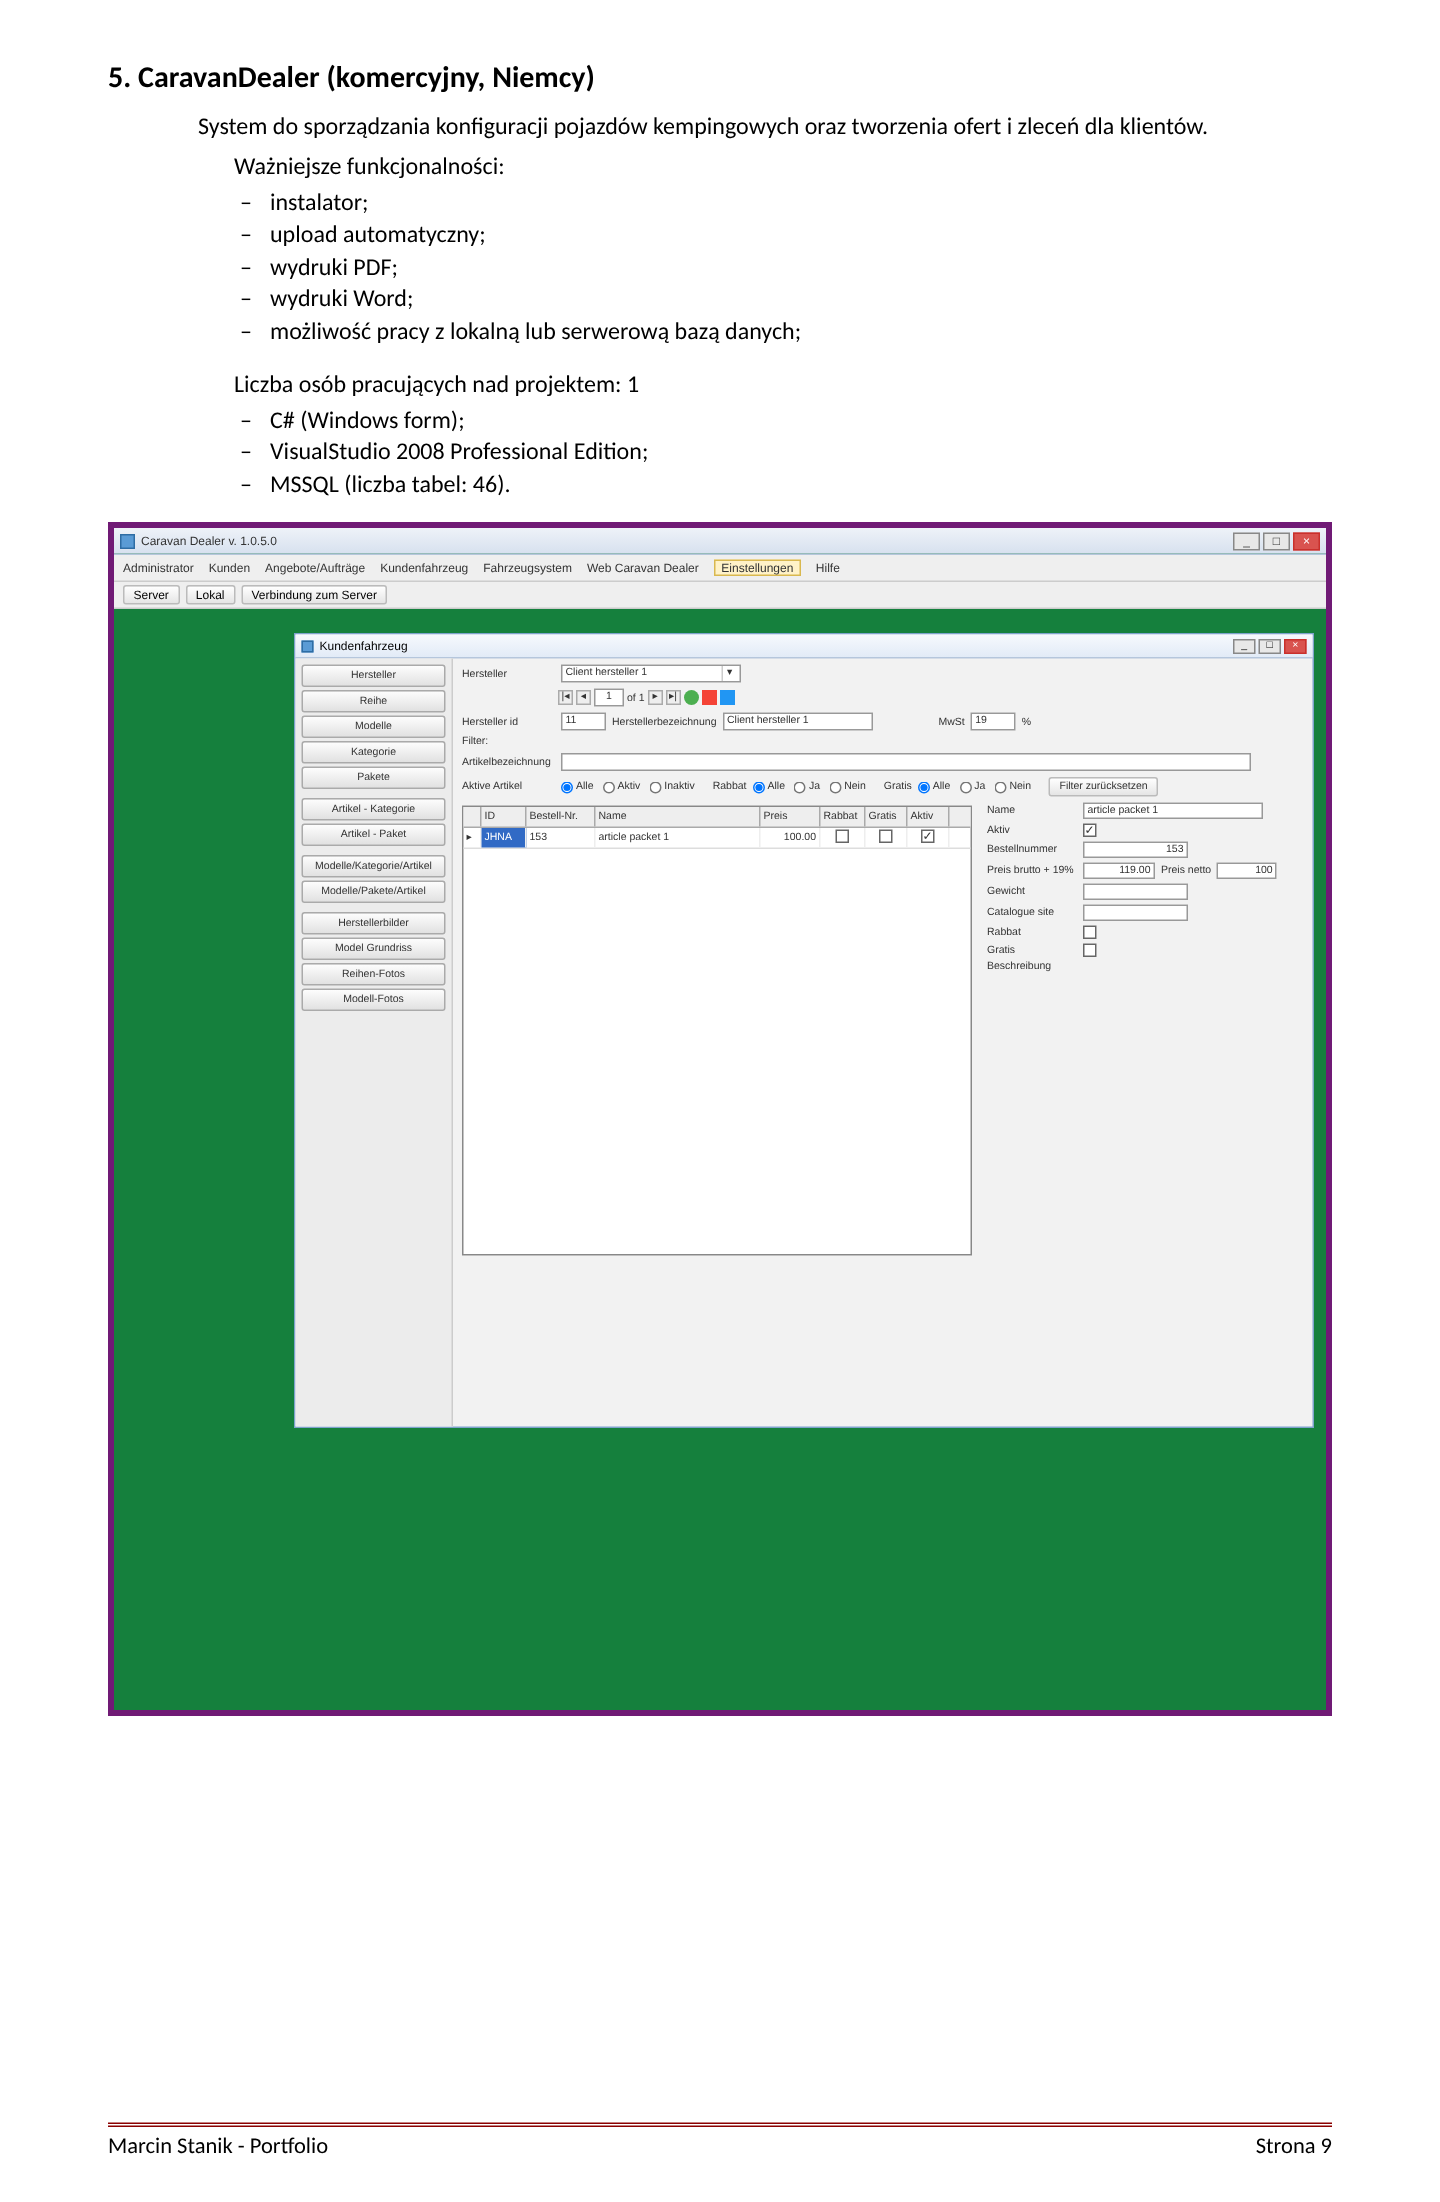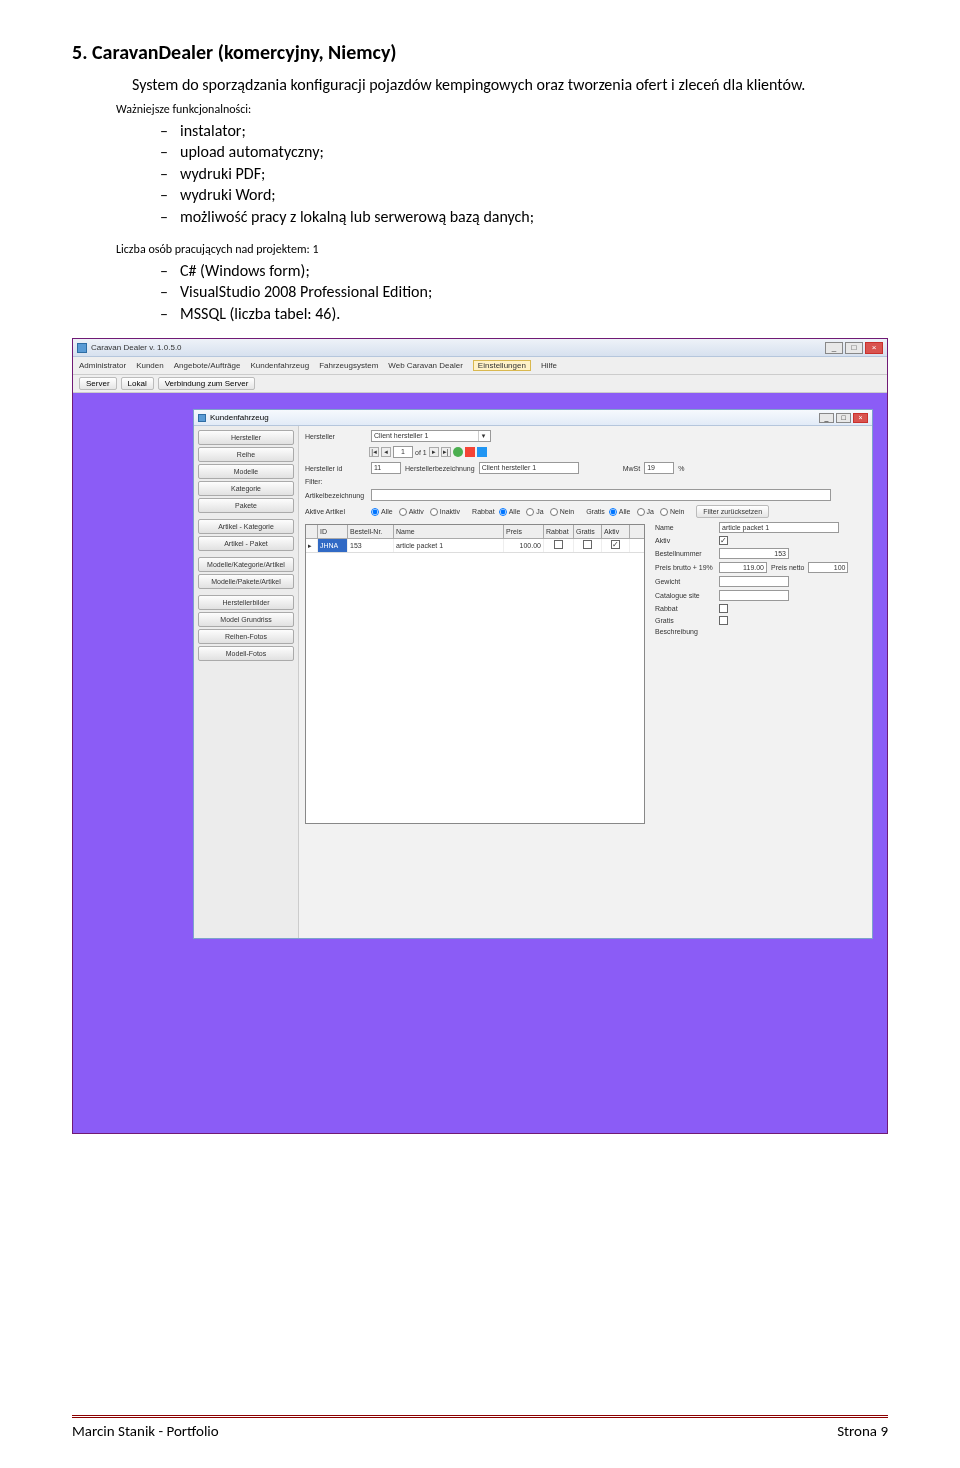--- a/index.html
+++ b/index.html
@@ -21,22 +21,22 @@
     margin-bottom: 10px;
   }
   .intro {
     margin-left: 60px;
     font-size: 16px;
     line-height: 1.35;
     text-align: justify;
     margin-bottom: 6px;
   }
   .sub-heading {
-    margin-left: 44px;
-    font-size: 12px;
+    margin-left: 84px;
+    font-size: 16px;
     margin-bottom: 4px;
   }
   ul.bullets {
     list-style: none;
     margin-left: 88px;
     margin-bottom: 14px;
   }
   ul.bullets li {
     font-size: 16px;
     line-height: 1.35;
@@ -56,22 +56,22 @@
     font-size: 16px;
     text-decoration: underline;
     margin-bottom: 10px;
   }
 
   
   .screenshot-wrap {
     margin: 6px 0 0 0;
     width: 816px;
     height: 796px;
-    border: 1px solid #701a75;
-    background: #8b5cf6;
+    border: 4px solid #701a75;
+    background: #15803d;
     position: relative;
     font-family: Tahoma, Arial, sans-serif;
   }
   .titlebar {
     height: 18px;
     background: linear-gradient(#eef2f8, #d7e1ef);
     border-bottom: 1px solid #b5c6dc;
     display: flex;
     align-items: center;
     font-size: 8px;

